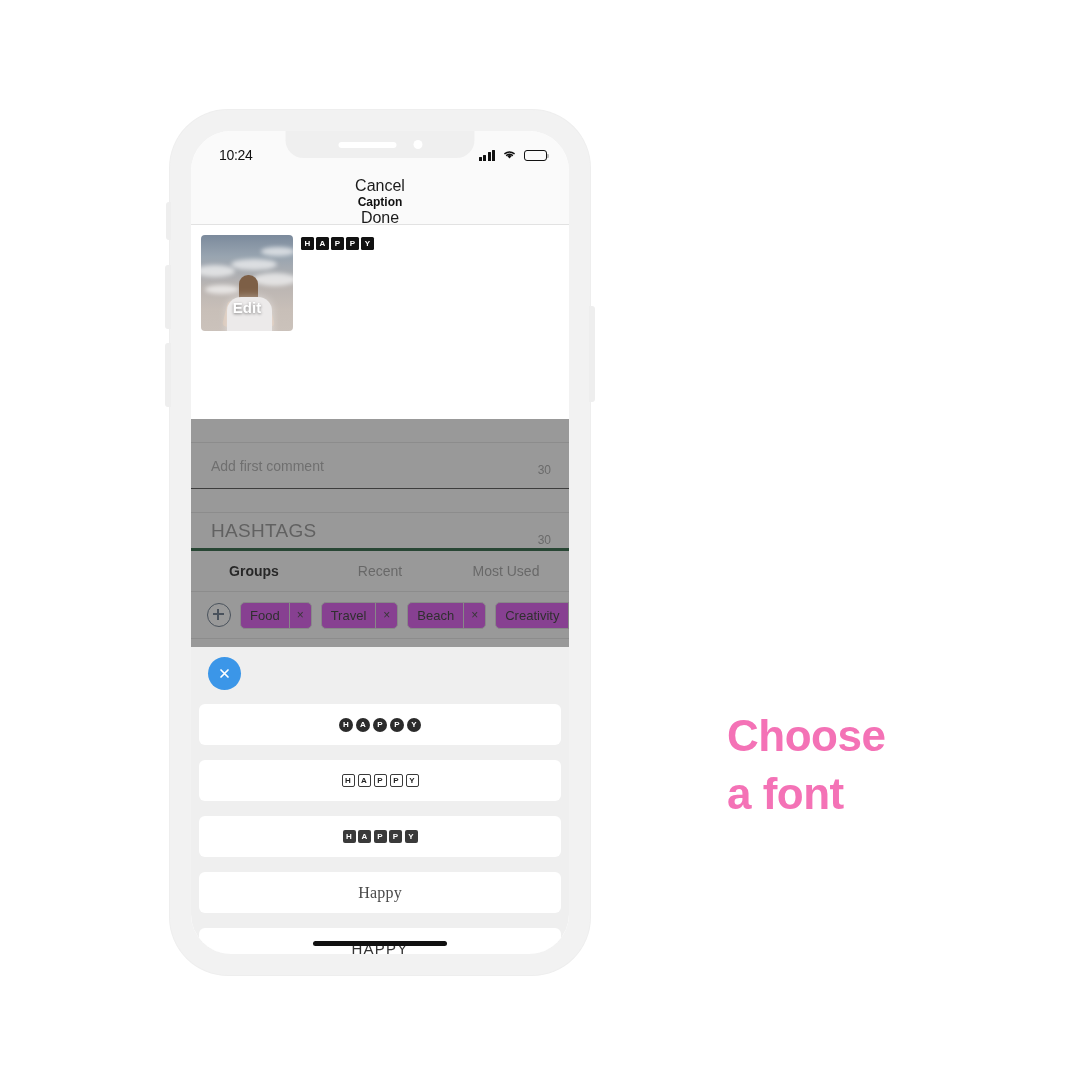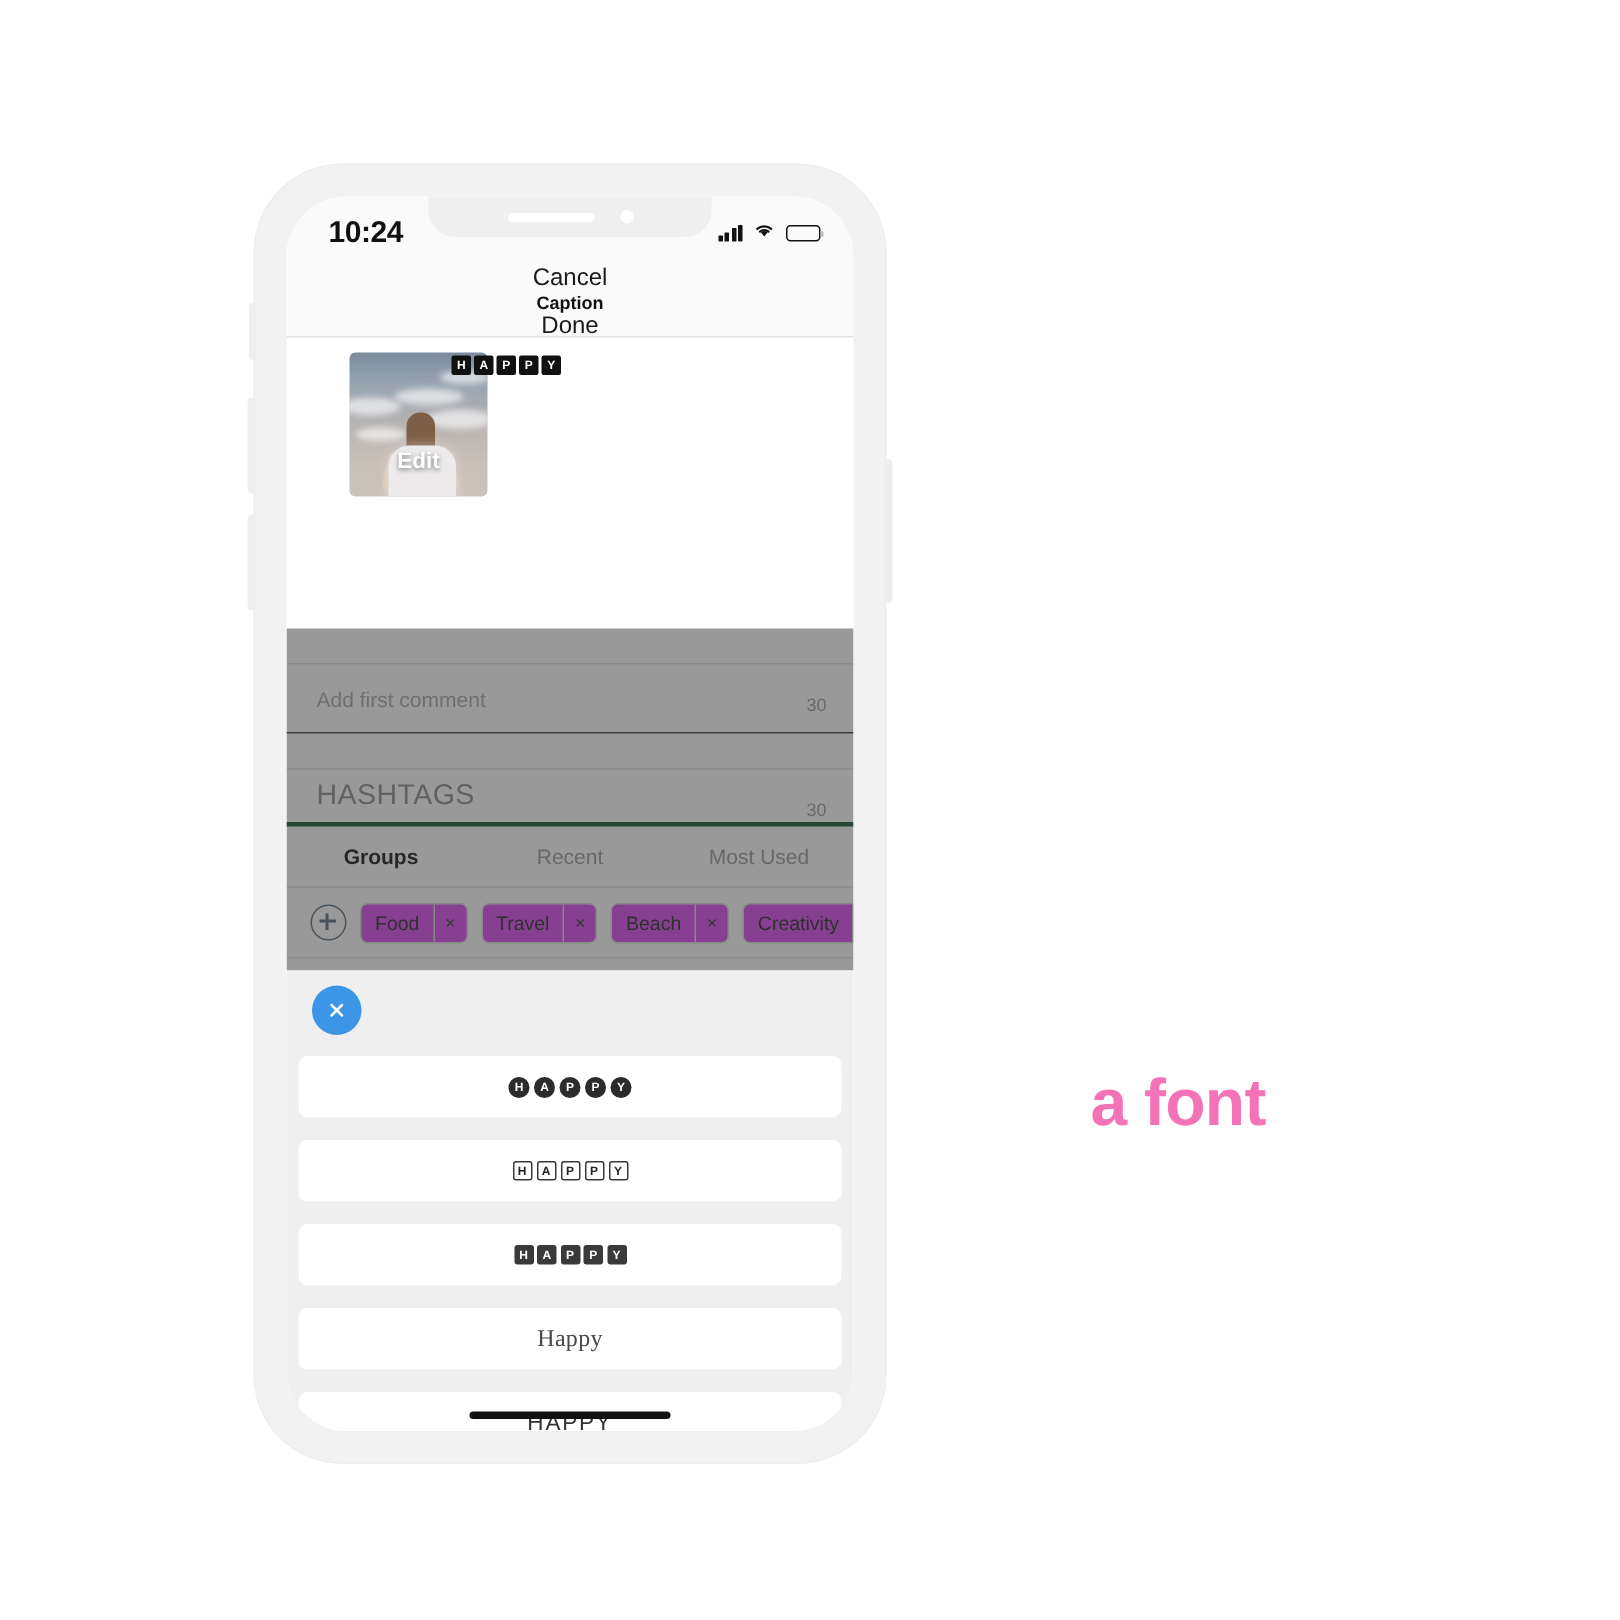--- a/index.html
+++ b/index.html
@@ -75,22 +75,22 @@
     height: 46px;
     background: #fafafa;
     display: flex;
     align-items: center;
     justify-content: space-between;
     padding: 0 22px 0 28px;
     box-sizing: border-box;
     z-index: 20;
   }
   #status-time {
-    font-size: 20px;
-    font-weight: bold;
+    font-size: 14px;
+    font-weight: normal;
     color: #111;
     letter-spacing: -0.3px;
     margin-top: 2px;
   }
   #status-icons { display: flex; align-items: center; gap: 7px; margin-top: 2px; }
   .sig-bars { display: flex; align-items: flex-end; gap: 1.5px; height: 11px; }
   .sig-bars i { display: block; width: 3px; background: #111; border-radius: 0.5px; }
   .sig-bars i:nth-child(1) { height: 4px; }
   .sig-bars i:nth-child(2) { height: 6px; }
   .sig-bars i:nth-child(3) { height: 8.5px; }
@@ -135,21 +135,20 @@
     background: #ffffff;
     z-index: 10;
   }
   #thumb {
     position: absolute;
     left: 10px; top: 9px;
     width: 92px; height: 96px;
     border-radius: 4px;
     overflow: hidden;
     background: linear-gradient(180deg, #7b8a9c 0%, #98a4b0 22%, #bcb6b3 55%, #c8bfb8 78%, #cbc2bb 100%);
-    margin-left: 32px;
   }
   .cloud { position: absolute; background: rgba(255,255,255,0.62); border-radius: 50%; filter: blur(2.2px); }
   #c1 { left: -6px; top: 30px; width: 40px; height: 12px; }
   #c2 { left: 30px; top: 24px; width: 46px; height: 11px; }
   #c3 { left: 52px; top: 38px; width: 44px; height: 13px; }
   #c4 { left: 4px; top: 50px; width: 34px; height: 9px; }
   #c5 { left: 60px; top: 12px; width: 34px; height: 9px; }
   #fig-hair {
     position: absolute; left: 38px; top: 40px; width: 19px; height: 30px;
     background: #7d5f46; border-radius: 9px 9px 7px 7px;
@@ -488,14 +487,15 @@
             <div class="fr-plain">HAPPY</div>
           </div>
         </div>
     </div>
 
     <div id="home-indicator"></div>
   </div>
 </div>
 
 <div id="promo-text" style="color: rgb(244, 114, 182);">
+  <span class="pl">Choose</span>
   <span class="pl">a font</span>
 </div>
 
 </body></html>

